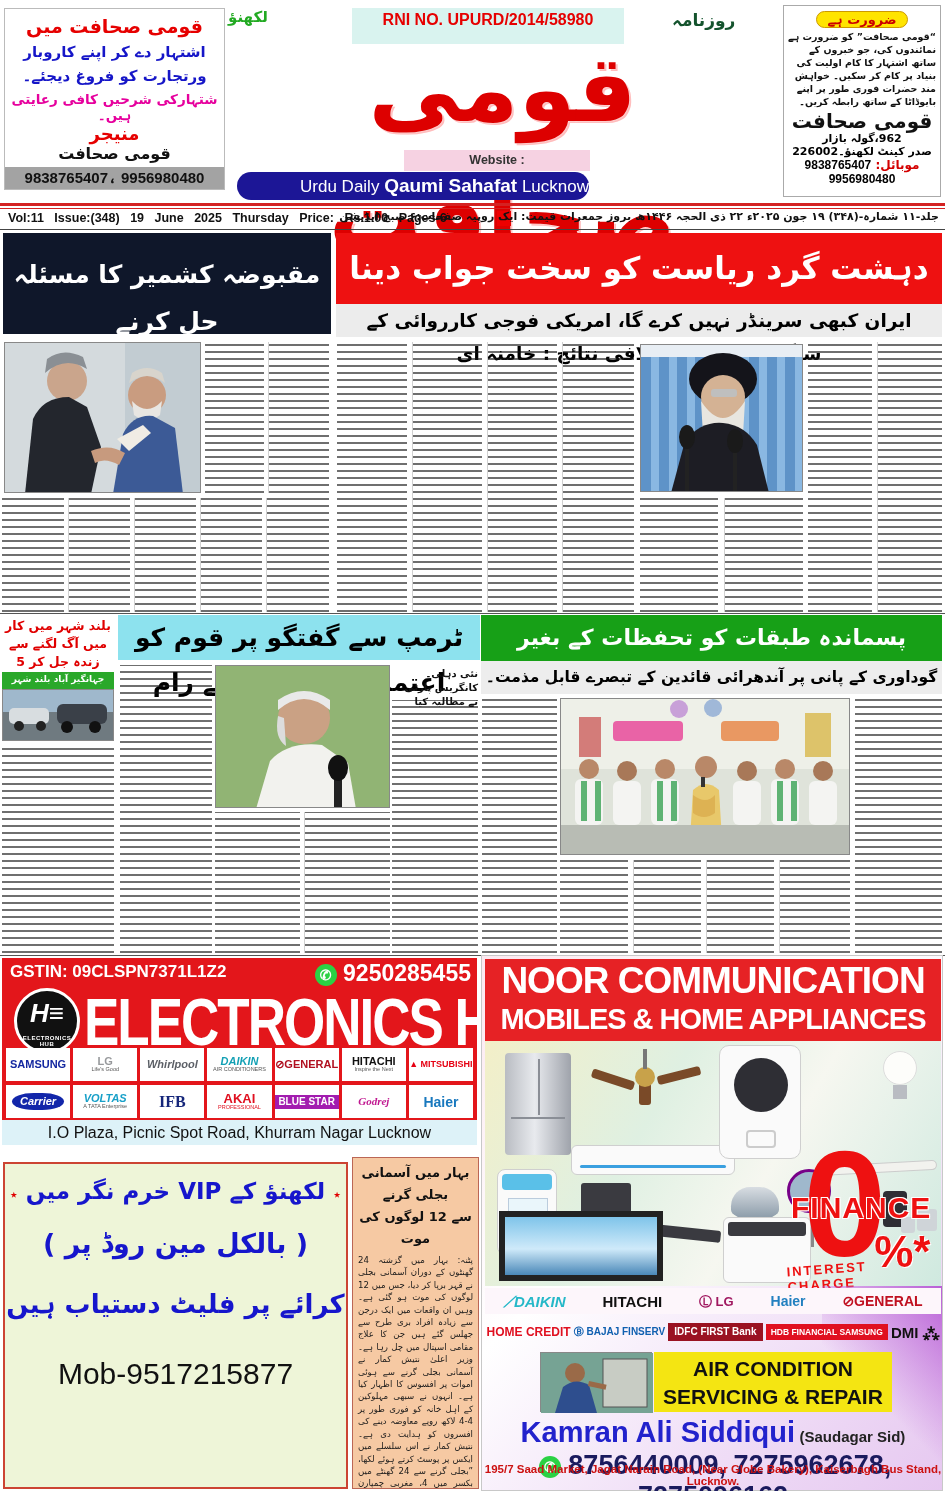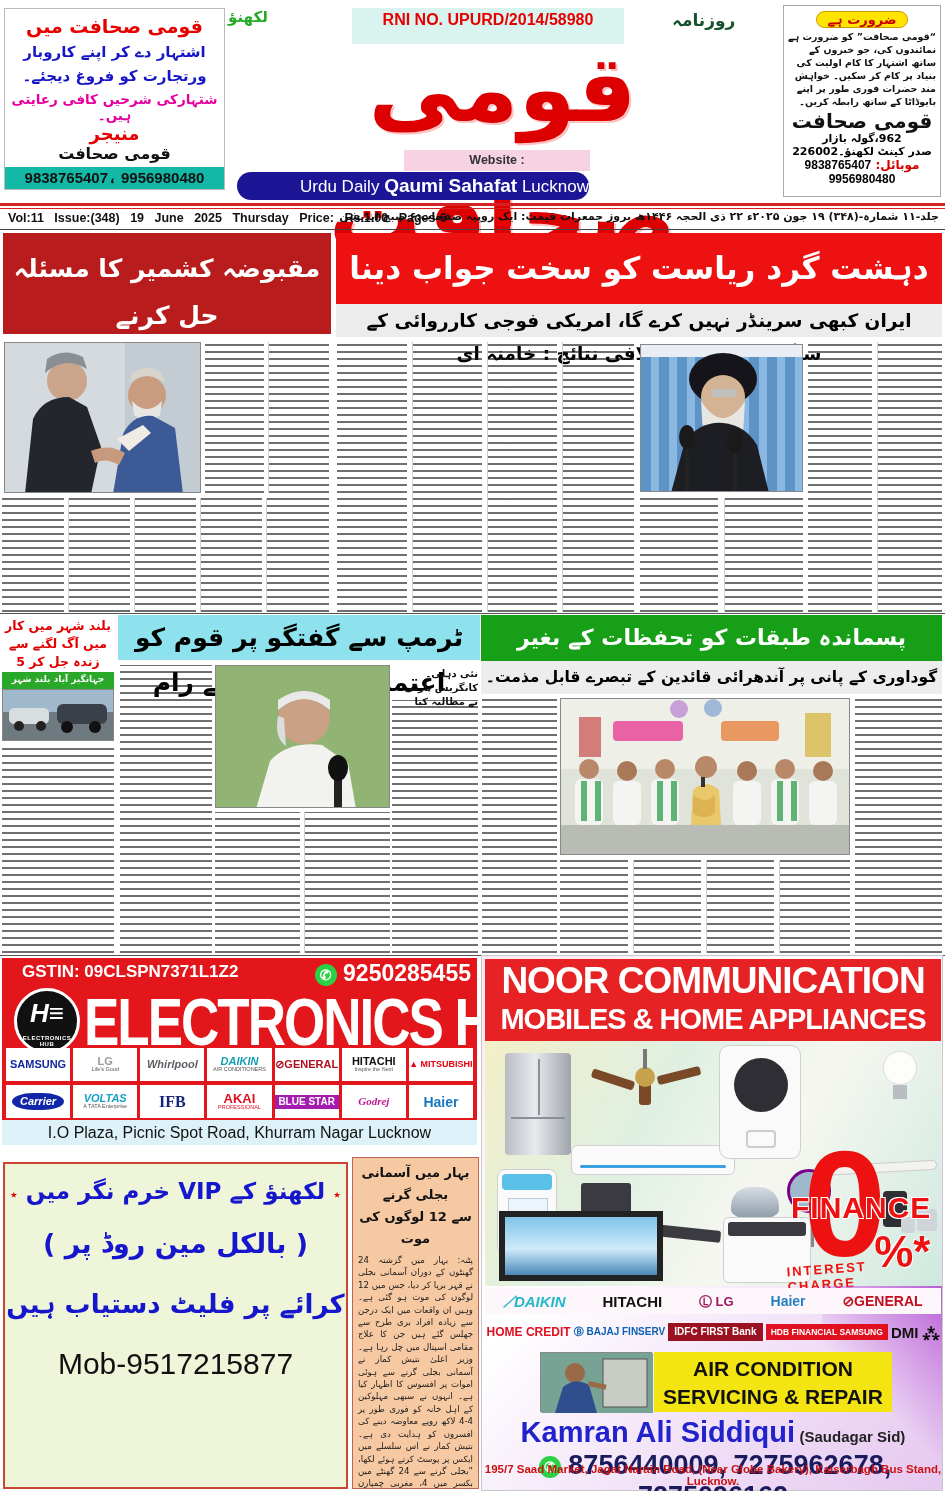--- a/index.html
+++ b/index.html
@@ -10,21 +10,21 @@
   .en  { font-family:"Liberation Sans", sans-serif; }
 
   
   .adbox-left { left:4px; top:8px; width:221px; height:182px; border:1px solid #bbb; background:#fff;
     text-align:center; padding-top:6px; }
   .adbox-left .t1 { color:#e60000; font-weight:bold; font-size:19px; }
   .adbox-left .t2 { color:#1616c8; font-weight:bold; font-size:15px; margin-top:6px; }
   .adbox-left .t3 { color:#e6009d; font-weight:bold; font-size:13.5px; margin-top:6px; }
   .adbox-left .t4 { color:#e60000; font-weight:bold; font-size:18px; }
   .adbox-left .t5 { color:#111; font-weight:bold; font-size:16px; }
-  .adbox-left .phones { position:absolute; left:0; bottom:0; width:100%; background:#14b8a6;
+  .adbox-left .phones { position:absolute; left:0; bottom:0; width:100%; background:#a3a3a3;
     color:#111; font-weight:bold; font-size:15px; padding:2px 4px; }
   .city-tag { left:228px; top:8px; color:#22aa22; font-weight:bold; font-size:15px; }
   .daily-tag { left:660px; top:10px; color:#14532d; font-weight:bold; font-size:17px;margin-left:12px; }
   .rni { left:352px; top:8px; width:272px; height:36px; background:#d9f3ef; color:#e60000;
     font-weight:bold; font-size:16px; text-align:center; line-height:24px; }
   .masthead { left:225px; top:26px; width:555px; height:128px; color:#dd0000; font-weight:bold;
     font-size:92px; line-height:128px; text-align:center; letter-spacing:-4px;
     text-shadow:0 0 2px #fff, 2px 2px 0 #fbb; }
   .website { left:404px; top:150px; width:186px; height:21px; background:#f6d2e2; color:#333;
     font-weight:bold; font-size:12.5px; text-align:center; line-height:21px; }
@@ -42,22 +42,22 @@
   .adbox-right .mob .lbl { color:#d40000; }
   .red-rule { left:0; top:203px; width:945px; height:6px; border-top:3px solid #d42222; border-bottom:1px solid #d42222; }
 
   
   .dateline-left { left:8px; top:211px; font-weight:bold; font-size:12.5px; color:#111; word-spacing:7px; }
   .date-sq { left:497px; top:211px; width:14px; height:15px; background:#ee0000; }
   .dateline-right { right:6px; top:210px; font-size:11px; font-weight:bold; color:#111; }
   .thin-rule { left:0; top:229px; width:945px; height:1px; background:#444; }
 
   
-  .hl-blue { left:3px; top:233px; width:328px; height:101px; background:#b91c1c; color:#fff;
-    text-align:center; font-weight:bold; font-size:25px; line-height:47px; padding-top:12px; }
+  .hl-blue { left:3px; top:233px; width:328px; height:101px; background:#0f172a; color:#fff;
+    text-align:center; font-weight:bold; font-size:25px; line-height:47px; padding-top:18px; }
   .hl-red { left:336px; top:233px; width:606px; height:71px; background:#ee1111; color:#fff;
     text-align:center; font-weight:bold; font-size:31px; line-height:71px; }
   .sub-gray-1 { left:336px; top:304px; width:606px; height:33px; background:#ececec; color:#000;
     text-align:center; font-weight:bold; font-size:18.5px; line-height:33px; }
 
   
   .tx { background:
       repeating-linear-gradient(0deg, rgba(20,20,20,.72) 0 2px, transparent 2px 7px);
     opacity:.85; }
   .colline { border-left:1px solid #c9c9c9; }
@@ -72,21 +72,21 @@
   .sub-gray-2 { left:481px; top:661px; width:461px; height:33px; background:#ededed; color:#000;
     text-align:center; font-weight:bold; font-size:15.5px; line-height:33px; }
   .hl-small-red { left:2px; top:617px; width:112px; color:#e00000; font-weight:bold; font-size:12.5px;
     text-align:center; line-height:18px; }
   .strap-green { left:2px; top:672px; width:112px; background:#2aa82a; color:#fff; font-size:9px;
     font-weight:bold; text-align:center; line-height:15px; }
   .lede { font-size:10px; font-weight:bold; color:#111; line-height:14px; text-align:right; }
 
   
   .eh { left:2px; top:958px; width:475px; height:162px; background:#e3161b; }
-  .eh .gstin { position:absolute; left:8px; top:4px; color:#fff; font-weight:bold; font-size:17px;margin-left:12px; }
+  .eh .gstin { position:absolute; left:8px; top:4px; color:#fff; font-weight:bold; font-size:17px; }
   .eh .phone { position:absolute; right:6px; top:2px; color:#fff; font-weight:bold; font-size:23px; }
   .eh .logo { position:absolute; left:12px; top:30px; width:66px; height:66px; background:#111;
     border:3px solid #fff; border-radius:50%; color:#fff; text-align:center; }
   .eh .logo .he { font-size:26px; font-weight:bold; font-style:italic; line-height:44px; }
   .eh .logo .lt { font-size:6px; font-weight:bold; letter-spacing:.5px; }
   .eh .title { position:absolute; left:82px; top:26px; width:390px; color:#fff; font-weight:bold;
     font-size:53px; letter-spacing:-2px; transform:scaleY(1.25); transform-origin:top; white-space:nowrap; }
   .brandrow { position:absolute; left:4px; width:467px; height:33px; display:flex; gap:3px; }
   .brandcell { flex:1; background:#fff; display:flex; flex-direction:column; align-items:center;
     justify-content:center; overflow:hidden; line-height:1; }
@@ -96,21 +96,21 @@
     text-align:center; font-size:16px; line-height:25px; }
 
   
   .vip { left:3px; top:1162px; width:345px; height:327px; background:#eef5d8; border:2px solid #cc4433;
     text-align:center; }
   .vip .l1 { color:#1616cc; font-weight:bold; font-size:23px; margin-top:14px; }
   .vip .star { color:#e00000; font-size:14px; }
   .vip .l2 { color:#1616cc; font-weight:bold; font-size:27px; margin-top:24px; }
   .vip .l3 { color:#1616cc; font-weight:bold; font-size:26px; margin-top:30px; }
   .vip .l4 { color:#e00000; font-weight:bold; font-size:19px; margin-top:30px; }
-  .vip .mob { color:#111; font-size:30px; margin-top:28px; }
+  .vip .mob { color:#111; font-size:30px; margin-top:38px; }
 
   
   .bihar { left:352px; top:1157px; width:127px; height:332px; background:#f6c9a3; border:1px solid #bb6655;
     padding:4px 5px; }
   .bihar .h { color:#111; font-weight:bold; font-size:13px; line-height:22px; text-align:center; }
   .bihar .b { color:#1a1a1a; font-size:8.6px; line-height:12.4px; text-align:justify; margin-top:4px; }
 
   
   .noor { left:481px; top:955px; width:462px; height:536px; border:1px solid #c8c8c8;
     background:linear-gradient(135deg,#fce8f0 0%, #fff 40%, #efdcf6 75%, #e6c8f0 100%); }

